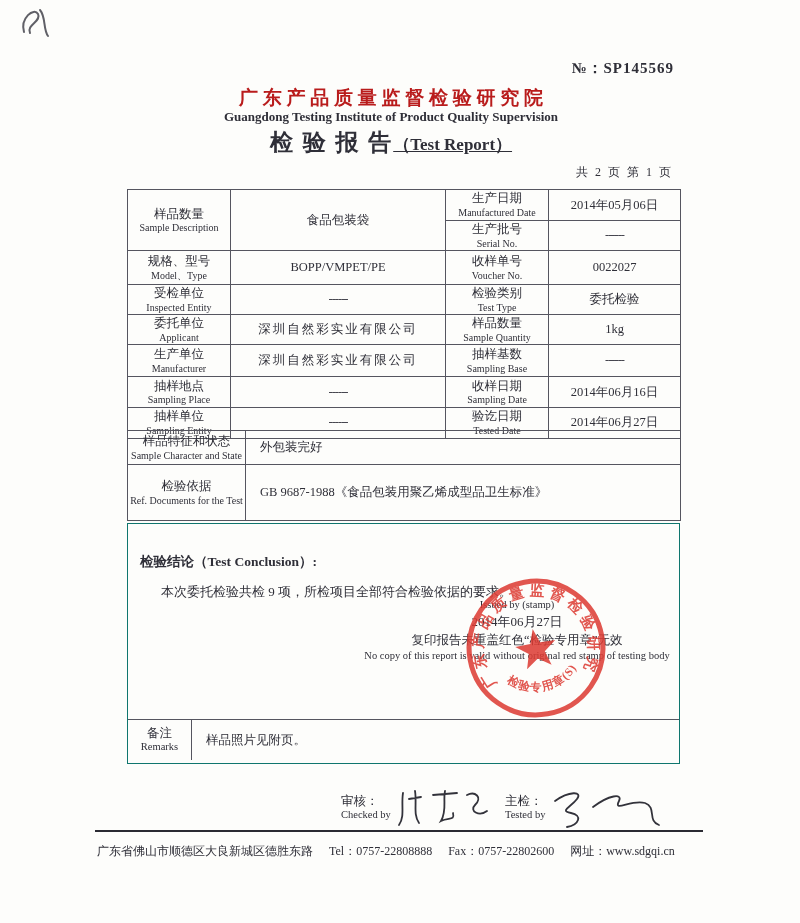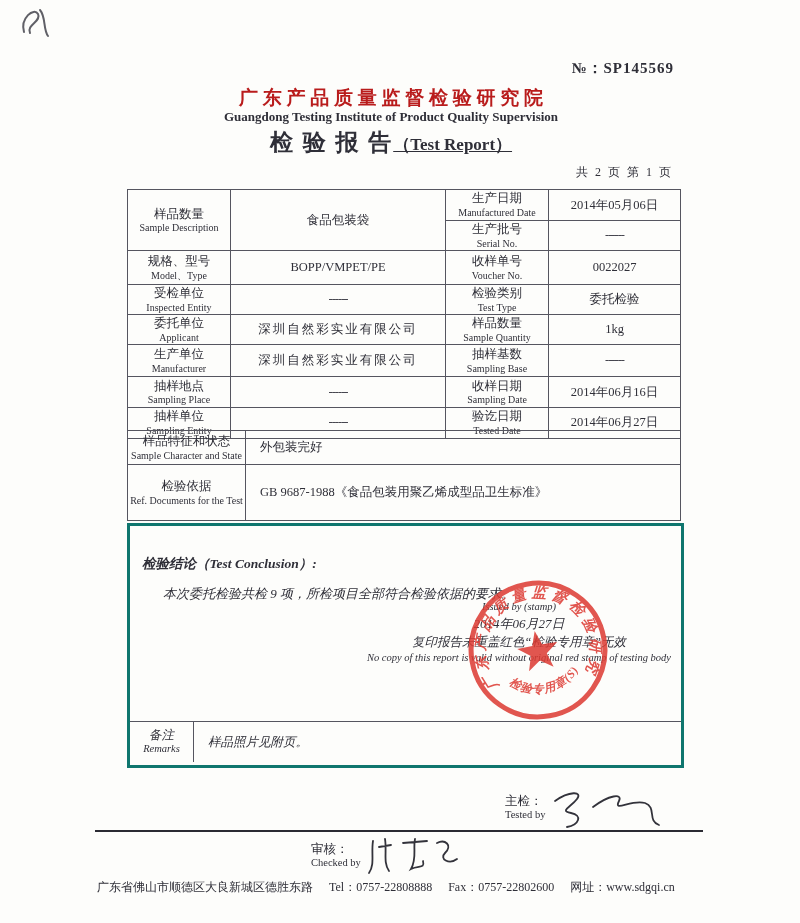--- a/index.html
+++ b/index.html
@@ -17,21 +17,21 @@
   
   table{border-collapse:collapse;table-layout:fixed;}
   td{border:1px solid #55555f;vertical-align:middle;padding:1px 2px;overflow:hidden;}
   .lbl{text-align:center;}
   .lbl .cn{font-size:12.5px;line-height:1.25;display:block;}
   .lbl .en{font-size:10px;line-height:1.15;display:block;}
   .val{text-align:center;font-size:12.5px;}
   .val-left{text-align:left;padding-left:14px;font-size:12.5px;}
   .dash{letter-spacing:-1px;color:#3a3a44;}
   
-  .concl{left:127px;top:523px;width:551px;height:239px;border:3px solid #0f766e;font-style:italic;}
+  .concl{left:127px;top:523px;width:551px;height:239px;border:1px solid #0f766e;}
   .concl-title{left:12px;top:29px;font-weight:bold;font-size:13.5px;}
   .concl-body{left:33px;top:59px;font-size:13px;}
   .stamp-block{top:74px;right:4px;width:316px;text-align:center;z-index:1;}
   .stamp-block .l1{font-size:12.5px;line-height:1.35;}
   .stamp-block .l2{font-size:10.5px;line-height:1.4;}
   .stamp-block .l3{font-size:13px;line-height:1.45;}
   .stamp-block .l4{font-size:12.5px;line-height:1.4;}
   .stamp-block .l5{font-size:10.5px;line-height:1.4;}
   .seal{left:332px;top:48px;z-index:2;opacity:.86;transform:rotate(-10deg);}
   .remarks-row{left:0;right:0;bottom:3px;height:40px;border-top:1px solid #55555f;display:flex;}
@@ -42,21 +42,21 @@
   .remarks-text{flex:1;display:flex;align-items:center;padding-left:14px;font-size:12.5px;}
   
   .sig-row{left:127px;top:787px;width:553px;height:45px;}
   .sig-group{position:absolute;display:flex;align-items:flex-start;}
   .sig-lbl .cn{font-size:12.5px;display:block;line-height:1.3;}
   .sig-lbl .en{font-size:10.5px;display:block;line-height:1.2;}
   .sig-svg{margin-left:4px;margin-top:-6px;}
   
   .footer-rule{left:95px;top:830px;width:608px;height:2px;background:#2b2b33;}
   .footer{left:97px;top:843px;width:640px;font-size:12px;white-space:nowrap;display:flex;}
-  .footer span{margin-right:16px;margin-top:36px;}
+  .footer span{margin-right:16px;}
   .seal-text{fill:#dd3b33;}
 </style>
 </head>
 <body>
 
 <div class="page">
 
   <svg class="abs" style="left:18px;top:4px;" width="36" height="38">
     <path d="M6,28 C2,14 16,3 20,10 C24,17 8,21 12,29 M22,6 C28,13 25,25 30,32" fill="none" stroke="#44444c" stroke-width="2" stroke-linecap="round" opacity="0.85"></path>
   </svg>
@@ -225,21 +225,21 @@
     <div class="abs remarks-row">
       <div class="remarks-lbl">
         <span class="cn">备注</span>
         <span class="en">Remarks</span>
       </div>
       <div class="remarks-text">样品照片见附页。</div>
     </div>
   </div>
 
   <div class="abs sig-row">
-    <div class="sig-group" style="left:184px;top:6px;margin-top:48px;">
+    <div class="sig-group" style="left:214px;top:6px;">
       <div class="sig-lbl">
         <span class="cn">审核：</span>
         <span class="en">Checked by</span>
       </div>
       <svg class="sig-svg" width="110" height="44">
         <path d="M8,6 C6,18 10,30 4,38 M14,12 L26,10 M20,4 C22,16 18,28 24,36 M38,8 L62,6 M50,4 C48,14 52,24 46,34 C54,30 60,34 58,26 M72,8 C80,4 88,10 80,18 C74,24 84,30 92,24" fill="none" stroke="#33333b" stroke-width="1.8" stroke-linecap="round"></path>
       </svg>
     </div>
     <div class="sig-group" style="left:378px;top:6px;">
       <div class="sig-lbl">

